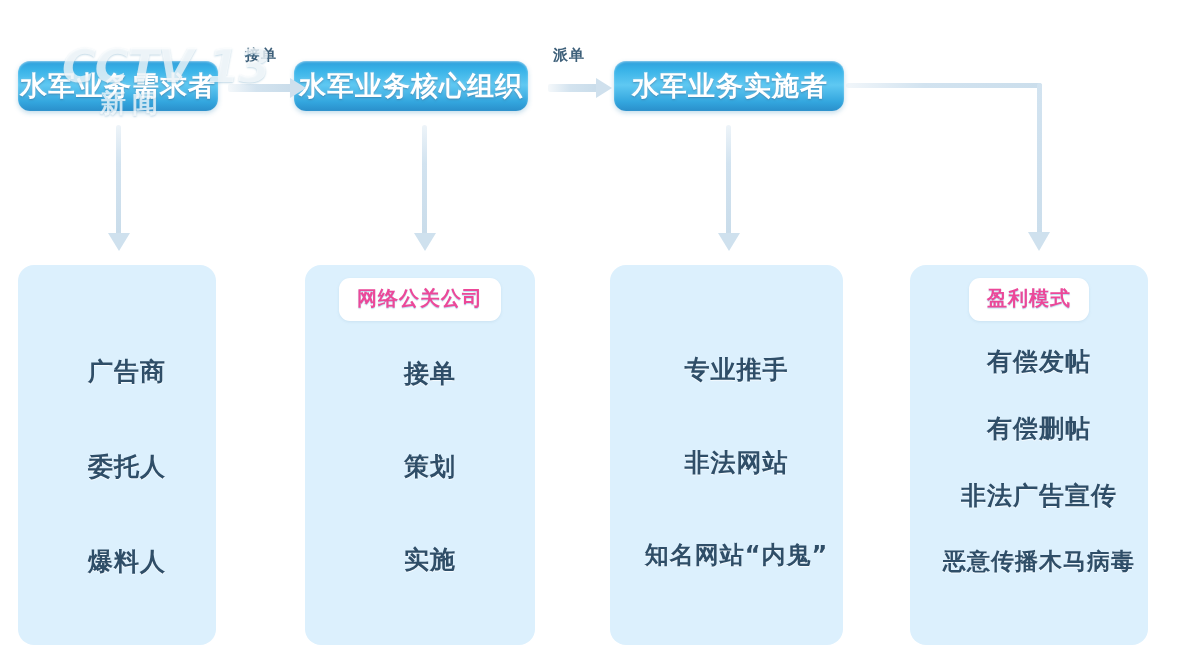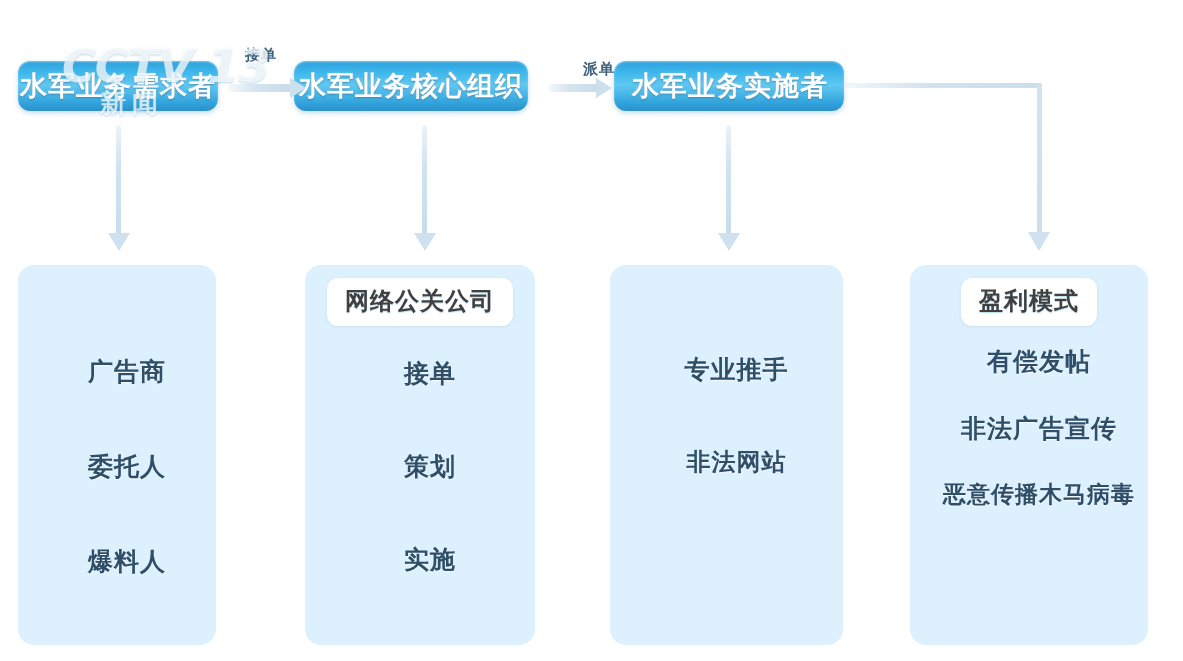--- a/index.html
+++ b/index.html
@@ -75,21 +75,21 @@
     letter-spacing: 1px;
   }
   .ha1 { left: 228px; top: 78px; width: 80px; }
   .ha1 .shaft { width: 64px; }
   .ha1 .head  { left: 62px; }
   .hl1 { left: 245px; top: 46px; }
 
   .ha2 { left: 548px; top: 78px; width: 66px; }
   .ha2 .shaft { width: 50px; }
   .ha2 .head  { left: 48px; }
-  .hl2 { left: 553px; top: 60px; margin-left: 30px; }
+  .hl2 { left: 553px; top: 46px; }
 
   
   .varrow { position: absolute; width: 22px; }
   .varrow .vshaft {
     position: absolute;
     left: 8px;
     top: 0;
     width: 5px;
     border-radius: 3px;
     background: linear-gradient(180deg, rgba(216,230,241,0.45) 0%, #d2e3f0 35%, #c9dcea 100%);
@@ -163,23 +163,23 @@
     top: 13px;
     left: 50%;
     transform: translateX(-50%);
     background: #ffffff;
     border-radius: 11px;
     padding: 7px 18px 9px 18px;
     white-space: nowrap;
     box-shadow: 0 1px 3px rgba(120,165,195,0.18);
   }
   .panel-pill-text {
-    font-size: 24px;
-    font-weight: bold;
-    color: #404040;
+    font-size: 20px;
+    font-weight: bold;
+    color: #ec4899;
     letter-spacing: 1px;
     text-shadow: 0 1px 1px rgba(180,215,235,0.9);
   }
 
   .panel-items {
     position: absolute;
     left: 0;
     right: 0;
     display: flex;
     flex-direction: column;
@@ -298,29 +298,31 @@
       <div class="item">接单</div>
       <div class="item">策划</div>
       <div class="item">实施</div>
     </div>
   </div>
 
   <div class="panel p3">
     <div class="panel-items">
       <div class="item">专业推手</div>
       <div class="item">非法网站</div>
+      <div class="item">知名网站“内鬼”</div>
     </div>
   </div>
 
   <div class="panel p4">
     <div class="panel-pill">
       <span class="panel-pill-text">盈利模式</span>
     </div>
     <div class="panel-items">
       <div class="item">有偿发帖</div>
+      <div class="item">有偿删帖</div>
       <div class="item">非法广告宣传</div>
       <div class="item">恶意传播木马病毒</div>
     </div>
   </div>
 
   <div class="wm-cctv">CCTV 13</div>
   <div class="wm-cctv-sub">新闻</div>
 
 </div>
 

